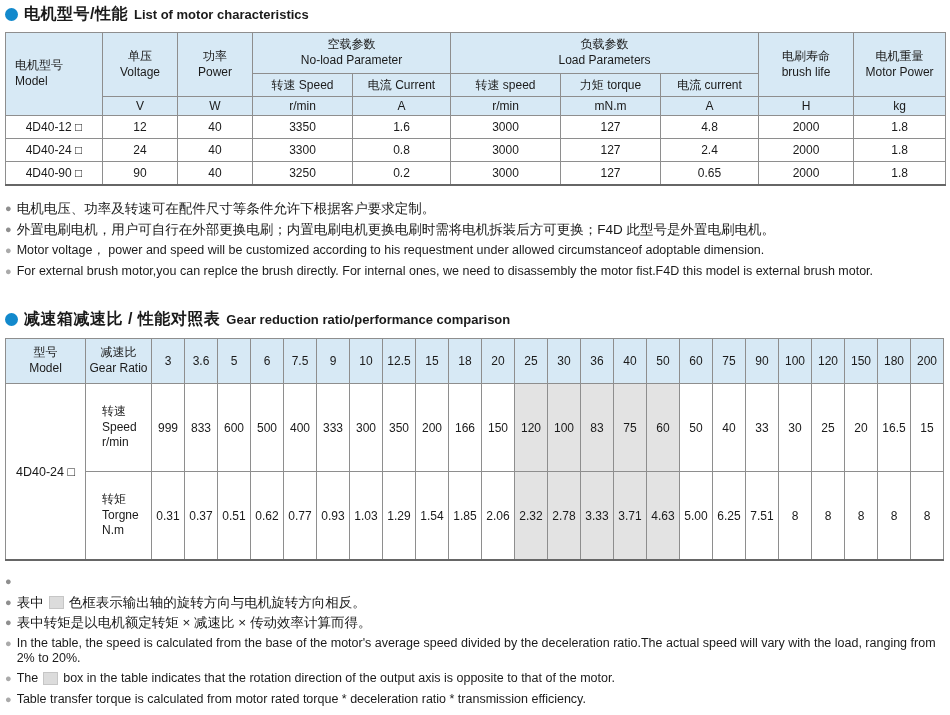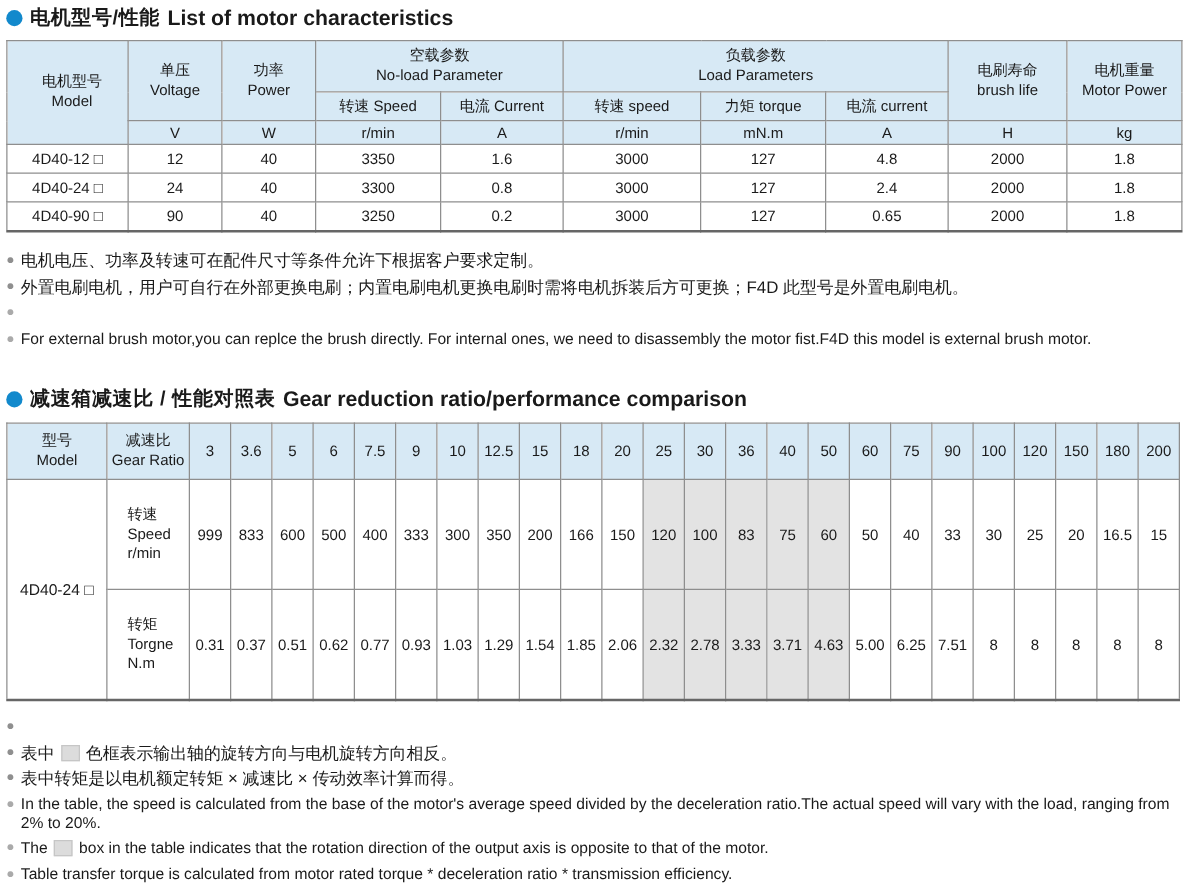--- a/index.html
+++ b/index.html
@@ -7,37 +7,37 @@
     width:950px;height:715px;
     font-family:"Liberation Sans","DejaVu Sans",sans-serif;
     color:#1a1a1a;overflow:hidden;
   }
   .page{padding:2px 5px 0 5px;}
 
   
   .sec-title{display:flex;align-items:center;gap:6px;margin:2px 0 0 0;}
   .dot{width:13px;height:13px;border-radius:50%;background:#1289cc;flex:0 0 auto;}
   .sec-title .zh-t{font-size:16px;font-weight:bold;letter-spacing:.5px;}
-  .sec-title .en-t{font-size:17px;font-weight:bold;}
+  .sec-title .en-t{font-size:13px;font-weight:bold;}
 
   
   table{border-collapse:collapse;table-layout:fixed;width:796px;}
   th,td{border:1px solid #8e8e8e;font-size:12px;font-weight:normal;
         text-align:center;padding:0 2px;overflow:hidden;}
   table{border:1px solid #777;border-bottom:2px solid #666;}
   .hdr{background:#d7e9f5;}
   .hline{display:block;line-height:1.3;}
 
   
   .t1{margin-top:7px;}
   .t1 .r1 th{height:40px;}
   .t1 .r2 th{height:22px;}
   .t1 .r3 th{height:18px;}
   .t1 tbody td{height:22px;}
-  .t1 .model-h{text-align:center;padding-left:9px;}
+  .t1 .model-h{text-align:left;padding-left:9px;}
 
   
   .notes{margin-top:15px;}
   .note{display:flex;align-items:flex-start;margin:0 0 6px 0;line-height:15px;}
   .note .bullet{font-size:11px;line-height:15px;margin-right:5px;flex:0 0 auto;}
   .note.zh .bullet{color:#8f8f8f;}
   .note.en .bullet{color:#aaaaaa;}
   .note.zh{font-size:13.5px;}
   .note.en{font-size:12.5px;}
   .gray-box{display:inline-block;width:13px;height:11px;background:#dcdcdc;
@@ -173,20 +173,21 @@
       <div class="note zh">
         <span class="bullet zh">●</span>
         <span>电机电压、功率及转速可在配件尺寸等条件允许下根据客户要求定制。</span>
       </div>
       <div class="note zh">
         <span class="bullet zh">●</span>
         <span>外置电刷电机，用户可自行在外部更换电刷；内置电刷电机更换电刷时需将电机拆装后方可更换；F4D 此型号是外置电刷电机。</span>
       </div>
       <div class="note en">
         <span class="bullet en">●</span>
+        <span>Motor voltage， power and speed will be customized according to his requestment under allowed circumstanceof adoptable dimension.</span>
       </div>
       <div class="note en">
         <span class="bullet en">●</span>
         <span>For external brush motor,you can replce the brush directly. For internal ones, we need to disassembly the motor fist.F4D this model is external brush motor.</span>
       </div>
     </div>
 
   <div class="sec-title title2">
     <span class="dot"></span>
     <span class="zh-t">减速箱减速比 / 性能对照表</span>

